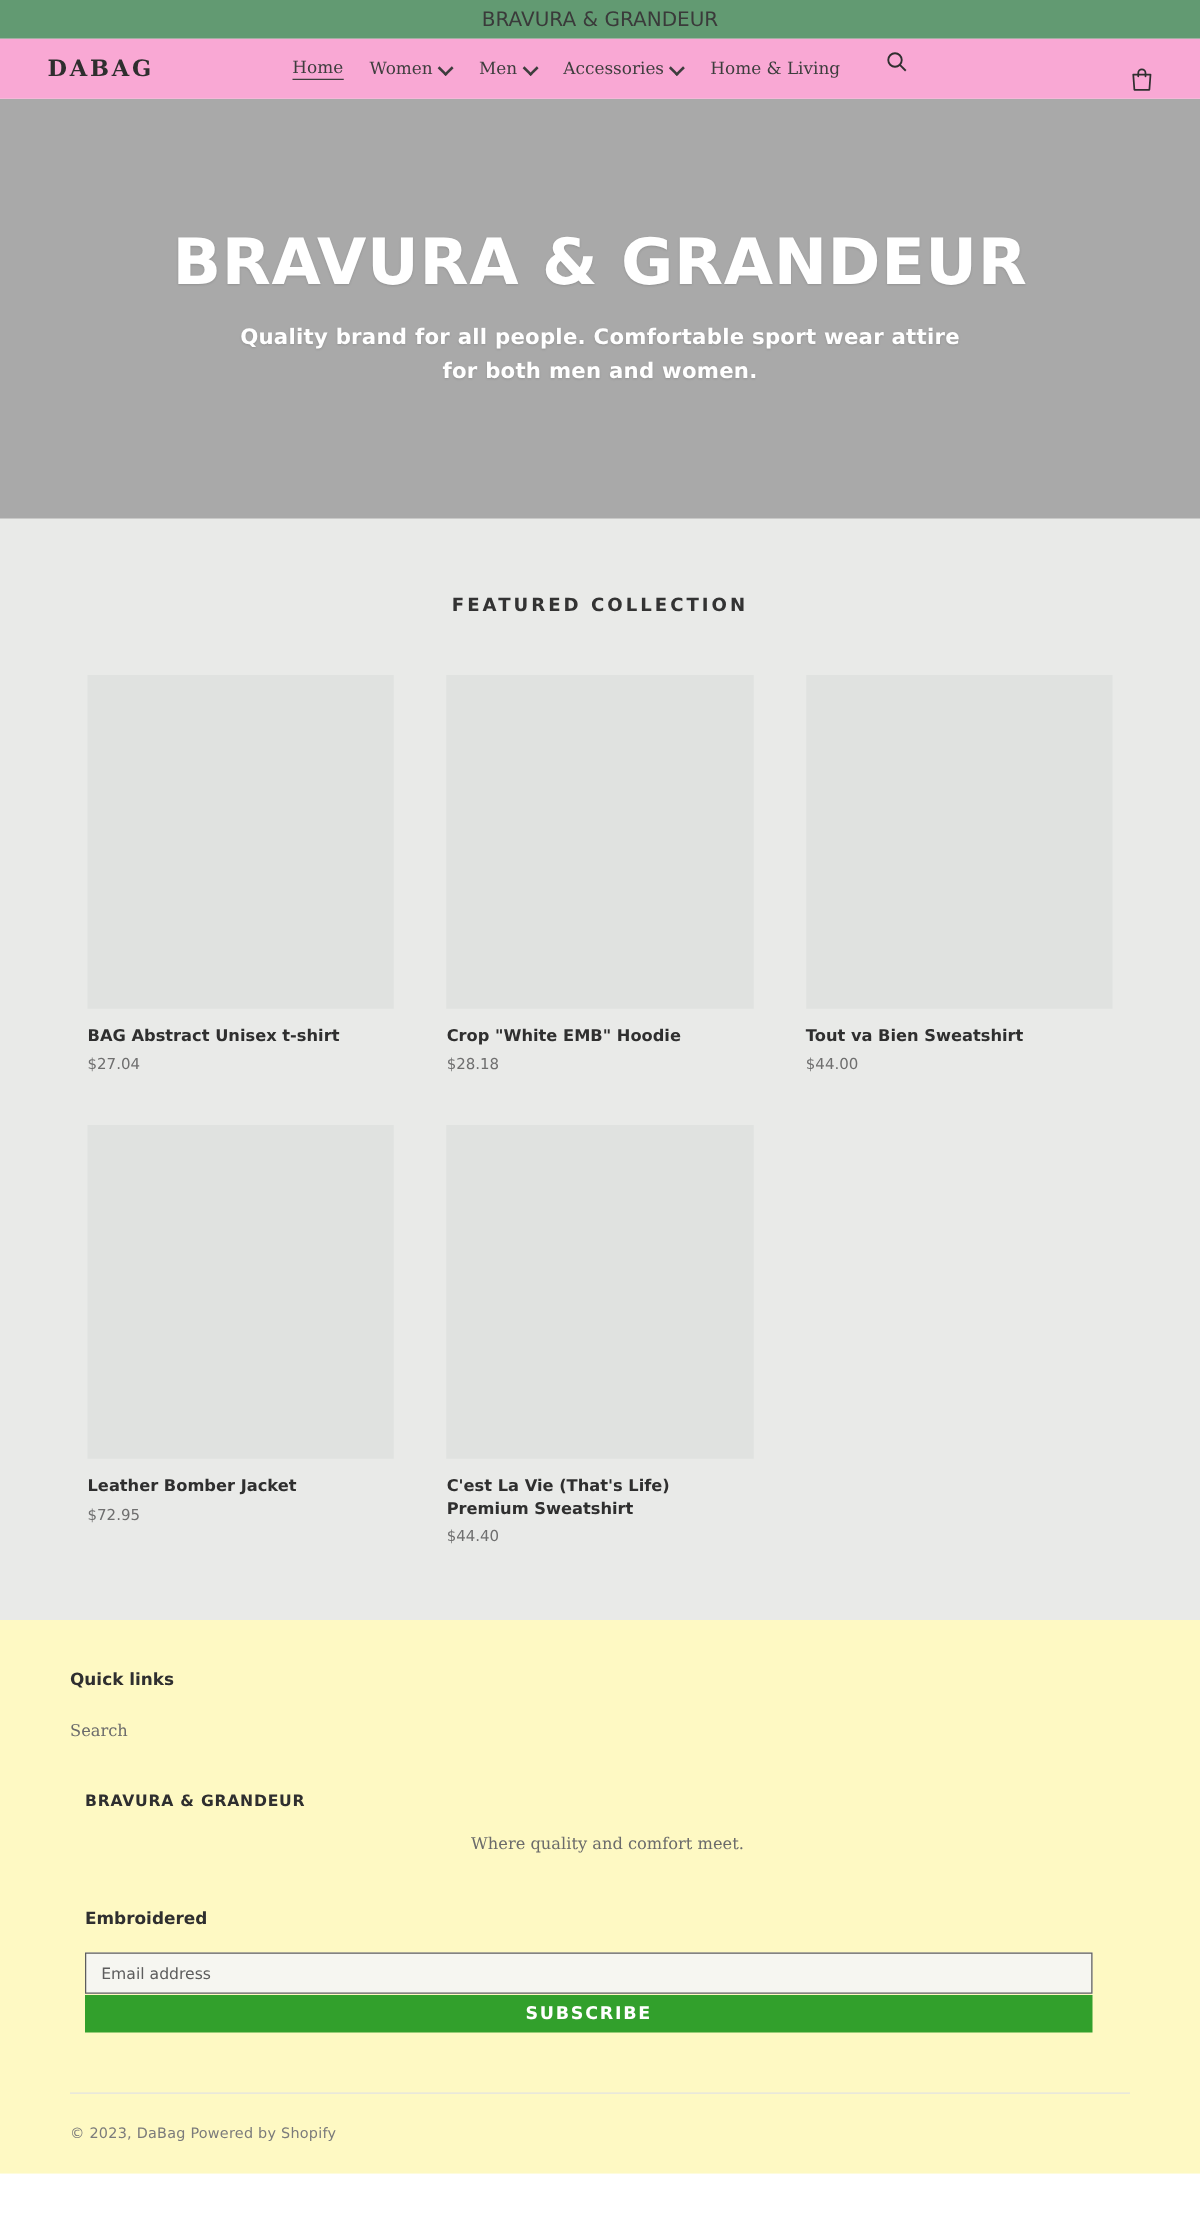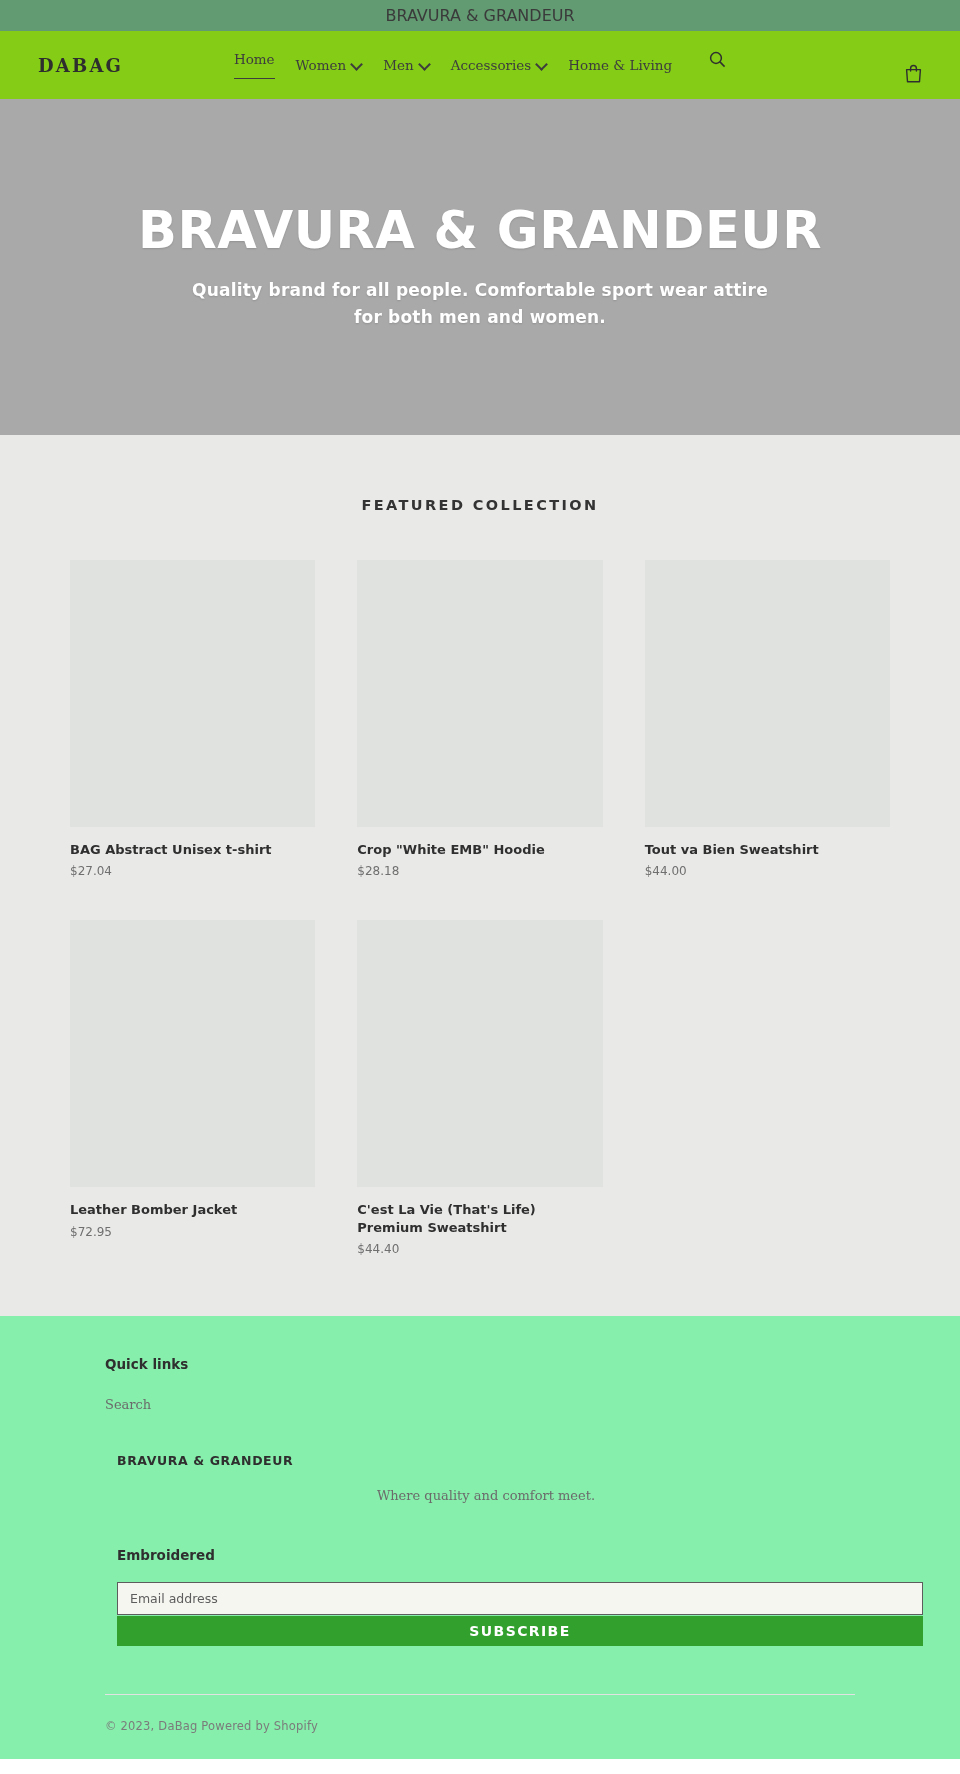--- a/index.html
+++ b/index.html
@@ -17,22 +17,22 @@
   .announcement-bar {
     background: #629a72;
     height: 31px;
     display: flex;
     align-items: center;
     justify-content: center;
   }
 
   
   .site-header {
-    background: #84cc16;
-    height: 68px;
+    background: #f9a8d4;
+    height: 48px;
     display: flex;
     align-items: center;
     padding: 0 38px;
     position: relative;
   }
   .logo {
     font-family: "DejaVu Serif", "Liberation Serif", serif;
     font-weight: 700;
     font-size: 18px;
     letter-spacing: 2.2px;
@@ -54,21 +54,21 @@
     font-size: 13.5px;
     color: #3d3d3d;
     display: inline-flex;
     align-items: center;
     gap: 5px;
     white-space: nowrap;
     cursor: pointer;
   }
   .nav-item.active {
     border-bottom: 1px solid #3d3d3d;
-    padding-bottom: 11px;
+    padding-bottom: 1px;
   }
   .chevron {
     display: inline-block;
     width: 11px; height: 11px;
     position: relative;
     top: -1px;
   }
   .chevron::before {
     content: "";
     position: absolute;
@@ -161,22 +161,22 @@
     line-height: 1.33;
     margin-bottom: 6px;
   }
   .product-price {
     font-size: 12px;
     color: #6f6f6f;
   }
 
   
   .site-footer {
-    background: #86efac;
-    padding: 40px 105px 0;
+    background: #fef9c3;
+    padding: 40px 56px 0;
   }
   .footer-heading {
     font-size: 13.5px;
     font-weight: 700;
     color: #2f2f2f;
     margin-bottom: 22px;
   }
   .footer-link {
     font-family: "DejaVu Serif", "Liberation Serif", serif;
     font-size: 13px;

